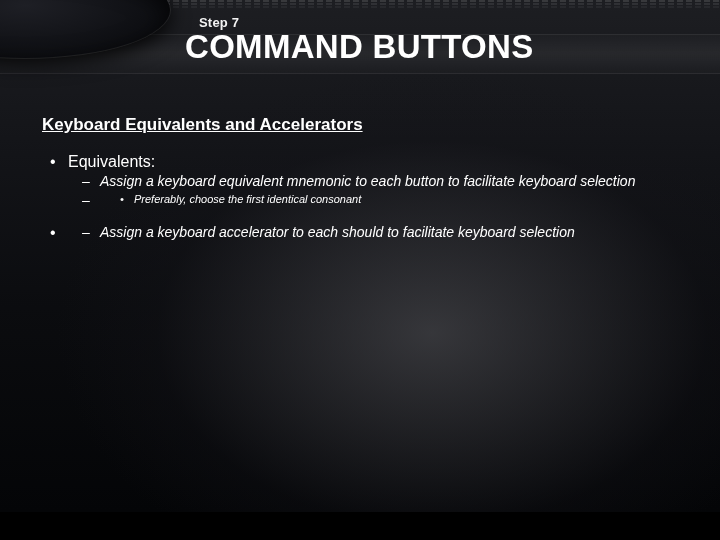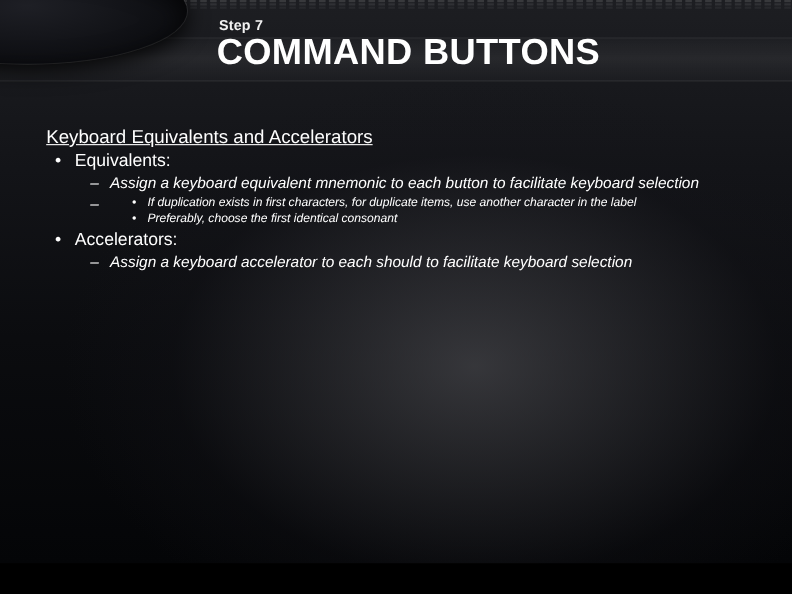--- a/index.html
+++ b/index.html
@@ -67,53 +67,53 @@
     position: absolute;
     left: 199px;
     top: 15px;
     font-size: 13px;
     font-weight: 700;
     color: #f2f2f2;
     letter-spacing: 0.2px;
   }
   .title {
     position: absolute;
-    left: 197px;
+    left: 185px;
     top: 28px;
     font-size: 33px;
     font-weight: 800;
     color: #fff;
     letter-spacing: 0.3px;
     white-space: nowrap;
   }
 
   .content {
     position: absolute;
     left: 42px;
     top: 115px;
     width: 640px;
     color: #fff;
   }
 
   .h-underline {
     text-decoration: underline;
     font-size: 17px;
-    font-weight: 400;
+    font-weight: 700;
   }
 
   ul.lvl1 {
     margin: 2px 0 0 0;
     padding: 0 0 0 6px;
     list-style: none;
   }
   ul.lvl1 > li {
     position: relative;
     padding-left: 20px;
     font-size: 16px;
-    margin-top: 3px;
+    margin-top: 18px;
   }
   ul.lvl1 > li::before {
     content: "•";
     position: absolute;
     left: 2px;
     top: 0;
     font-size: 16px;
   }
 
   ul.lvl2 {
@@ -423,31 +423,27 @@
     <ul class="lvl1">
       <li>
         <span>Equivalents:</span>
         <ul class="lvl2">
           <li>
             <span>Assign a keyboard equivalent mnemonic to each button to facilitate keyboard selection</span>
           </li>
           <li>
             <ul class="lvl3">
               <li>
-                <span>If duplication exists in first characters, for duplicate items, use another character in the label</span>
-              </li>
-              <li>
                 <span>Preferably, choose the first identical consonant</span>
               </li>
             </ul>
           </li>
         </ul>
       </li>
       <li>
-        <span>Accelerators:</span>
         <ul class="lvl2">
           <li>
             <span>Assign a keyboard accelerator to each should to facilitate keyboard selection</span>
           </li>
         </ul>
       </li>
     </ul>
   </div>
 
 </div>

